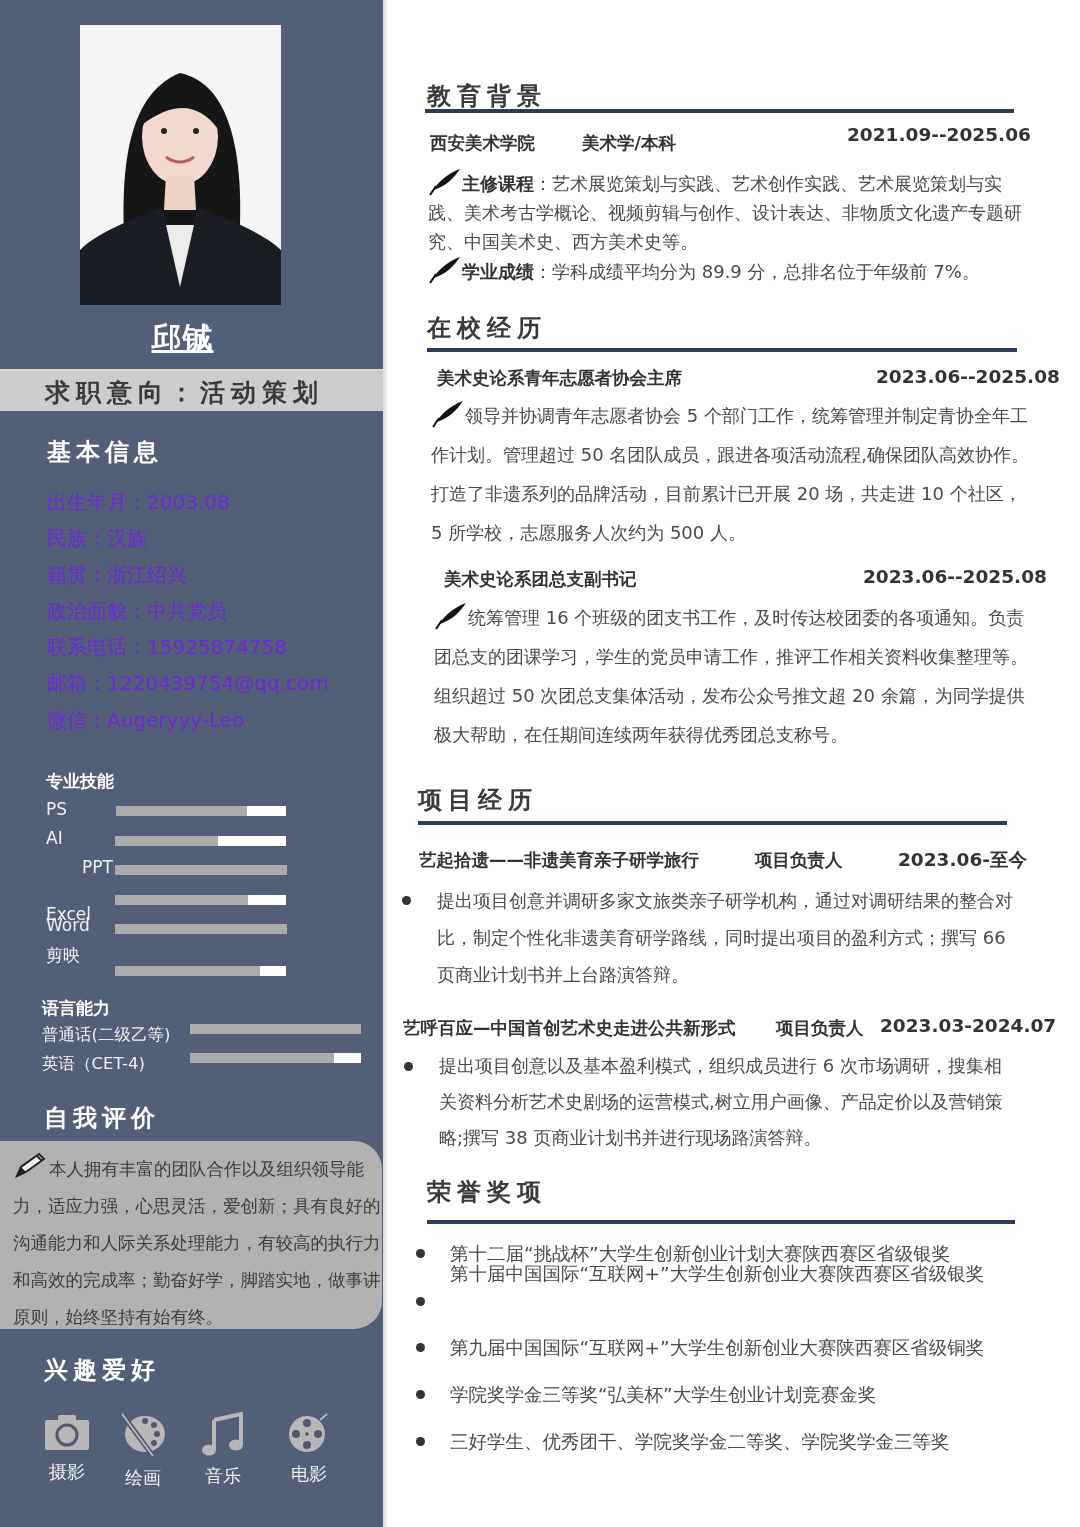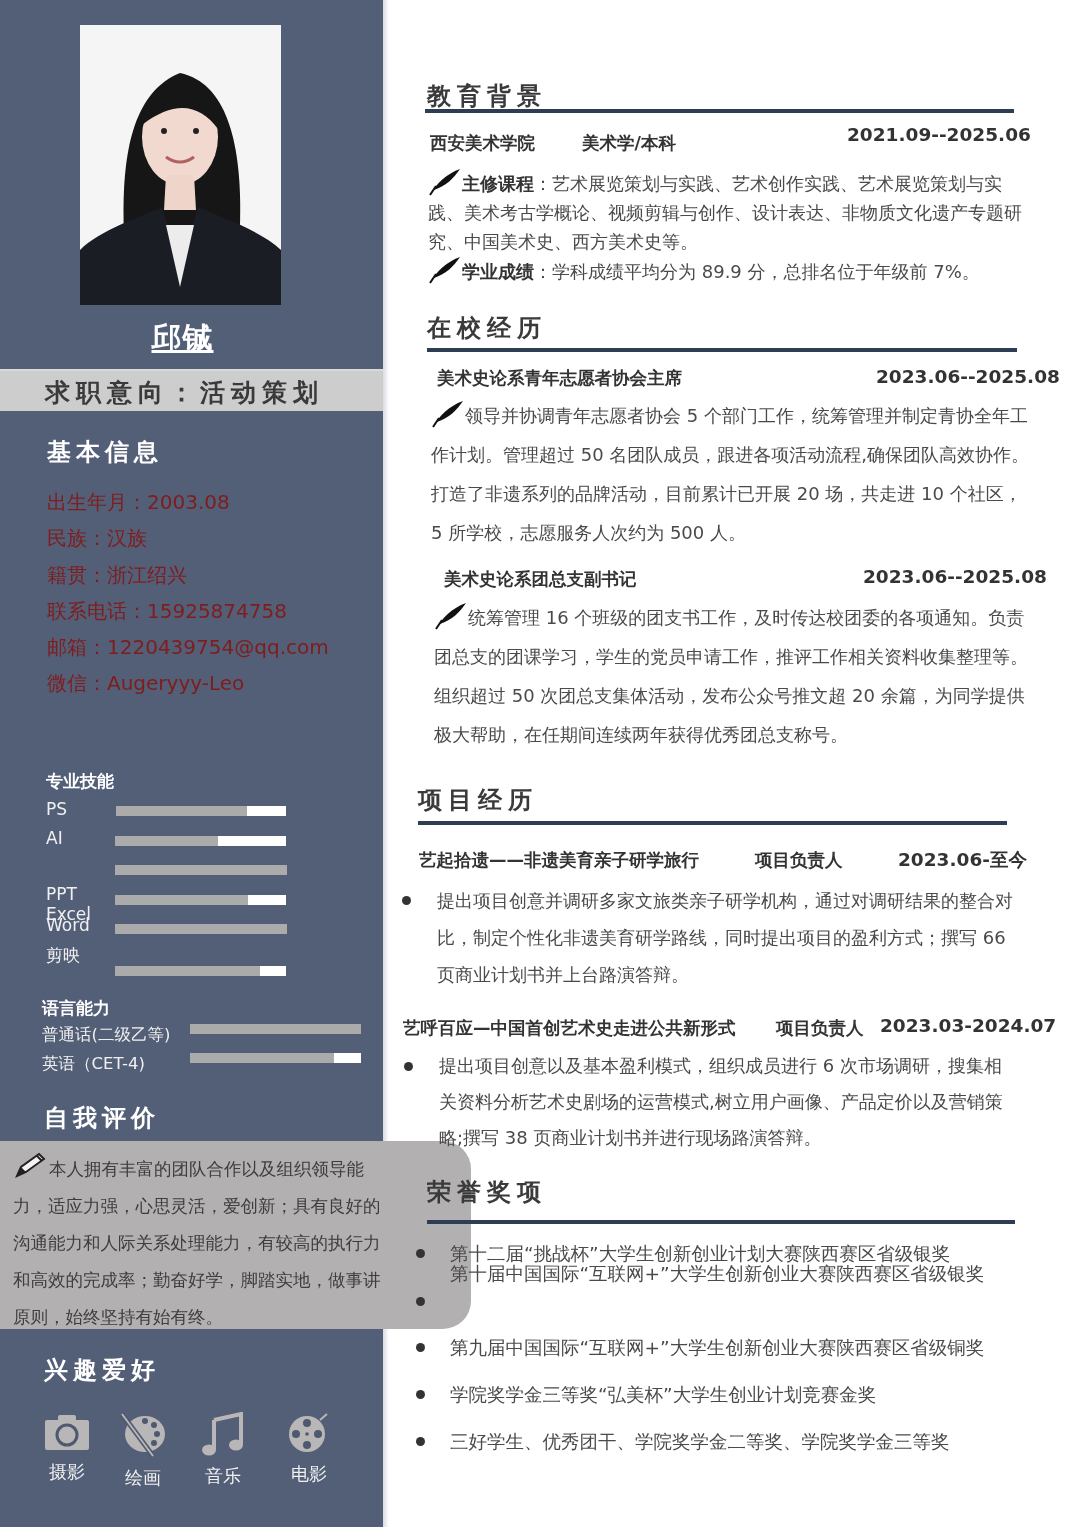--- a/index.html
+++ b/index.html
@@ -8,29 +8,29 @@
 
   
   .sidebar { position: absolute; left: 0; top: 0; width: 383px; height: 1527px; background: #535e77; }
   .sidebar-edge { position: absolute; left: 383px; top: 0; width: 6px; height: 1527px; background: linear-gradient(to right, #d8dbe2, #ffffff); }
   .photo { position: absolute; left: 80px; top: 25px; width: 201px; height: 280px; background: #f4f4f4; overflow: hidden; }
   .name { position: absolute; left: 0; width: 365px; top: 318px; text-align: center; color: #fff; font-weight: bold; font-size: 30px; letter-spacing: 1px; text-decoration: underline; }
   .intent-bar { position: absolute; left: 0; top: 369px; width: 383px; height: 42px; background: #cdcdcd; border-top: 2px solid #d9d9d9; }
   .intent-bar span { position: absolute; left: 45px; top: 5px; font-size: 25px; font-weight: bold; color: #3a3a3a; letter-spacing: 6px; }
 
   .side-h { position: absolute; color: #fff; font-weight: bold; font-size: 24px; letter-spacing: 5px; }
-  .info-list { position: absolute; left: 47px; top: 484px; color: #7f1d1d; font-size: 20px; }
+  .info-list { position: absolute; left: 47px; top: 484px; color: #6d28d9; font-size: 20px; }
   .info-row { height: 36.3px; line-height: 36px; white-space: nowrap; }
 
   .sub-h { position: absolute; color: #fff; font-weight: bold; font-size: 17px; }
   .skill-label { position: absolute; left: 46px; color: #f0f0f0; font-size: 17px; }
   .bar { position: absolute; height: 10px; background: #ffffff; }
   .bar .fill { position: absolute; left: 0; top: 0; height: 10px; background: #ababab; }
 
-  .self-box { position: absolute; left: 0; top: 1141px; width: 471px; height: 188px; background: #b3b0b1; border-radius: 0 28px 28px 0; }
+  .self-box { position: absolute; left: 0; top: 1141px; width: 382px; height: 188px; background: #b3b0b1; border-radius: 0 28px 28px 0; }
   .self-text { position: absolute; left: 13px; top: 10px; width: 370px; font-size: 17.5px; line-height: 37px; color: #3d3d3d; }
   .self-text .pen { display: inline-block; width: 36px; height: 22px; vertical-align: -3px; }
 
   .hobbies { position: absolute; left: 0; top: 1412px; width: 383px; }
   .hobby { position: absolute; width: 60px; text-align: center; }
   .hobby svg { display: block; margin: 0 auto; }
   .hobby .lbl { display: block; margin-top: 8px; color: #f0f0f0; font-size: 18px; }
 
   
   .sec-title { position: absolute; font-size: 24px; font-weight: bold; color: #3a3a3a; letter-spacing: 6px; }
@@ -68,35 +68,36 @@
 
 <div class="intent-bar">
   <span>求职意向：活动策划</span>
 </div>
 
 <div class="side-h" style="left:47px; top:436px;">基本信息</div>
 <div class="info-list">
   <div class="info-row">出生年月：2003.08</div>
   <div class="info-row">民族：汉族</div>
   <div class="info-row">籍贯：浙江绍兴</div>
+  <div class="info-row">政治面貌：中共党员</div>
   <div class="info-row">联系电话：15925874758</div>
   <div class="info-row">邮箱：1220439754@qq.com</div>
   <div class="info-row">微信：Augeryyy-Leo</div>
 </div>
 
 <div class="sub-h" style="left:46px; top:770px;">专业技能</div>
 <div class="skill-label" style="top:799px;">PS</div>
 <div class="bar" style="left:116px; top:806px; width:170px;">
     <div class="fill" style="width:77%"></div>
   </div>
 <div class="skill-label" style="top:828px;">AI</div>
 <div class="bar" style="left:115px; top:836px; width:171px;">
     <div class="fill" style="width:60%"></div>
   </div>
-<div class="skill-label" style="top:884px;">PPT</div>
+<div class="skill-label" style="top:857px;margin-left:36px;">PPT</div>
 <div class="bar" style="left:115px; top:865px; width:172px;">
     <div class="fill" style="width:100%"></div>
   </div>
 <div class="skill-label" style="top:904px;">Excel</div>
 <div class="bar" style="left:115px; top:895px; width:171px;">
     <div class="fill" style="width:78%"></div>
   </div>
 <div class="skill-label" style="top:915px;">Word</div>
 <div class="bar" style="left:115px; top:924px; width:172px;">
     <div class="fill" style="width:100%"></div>

